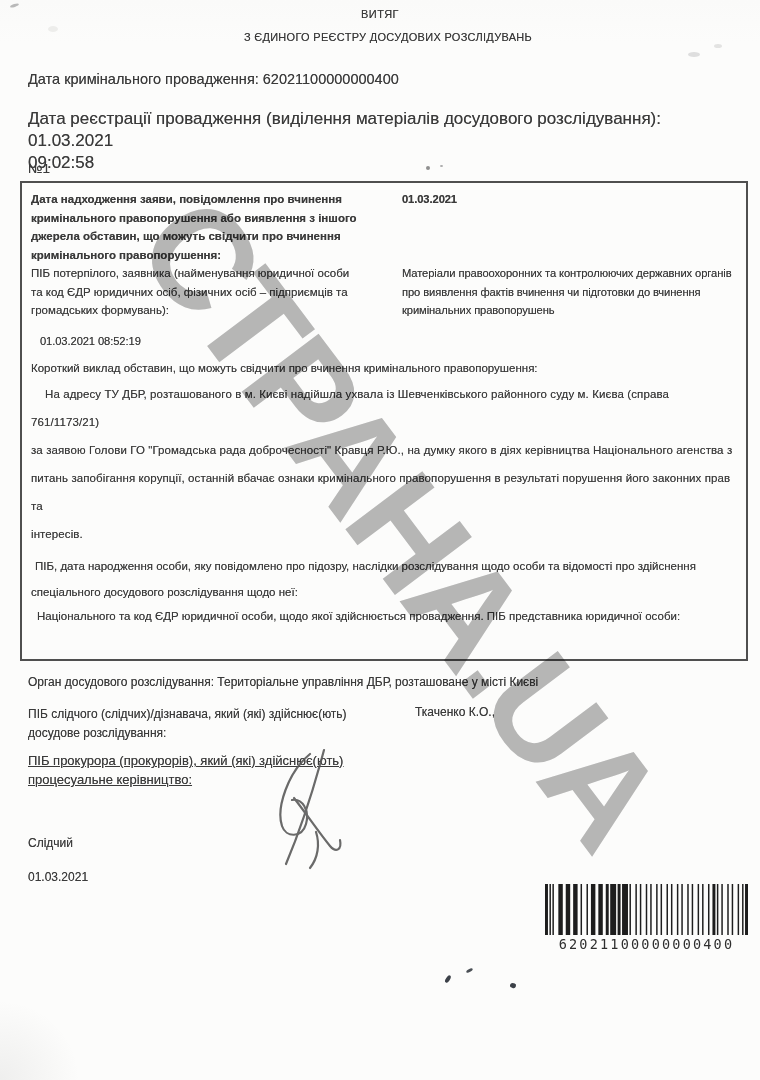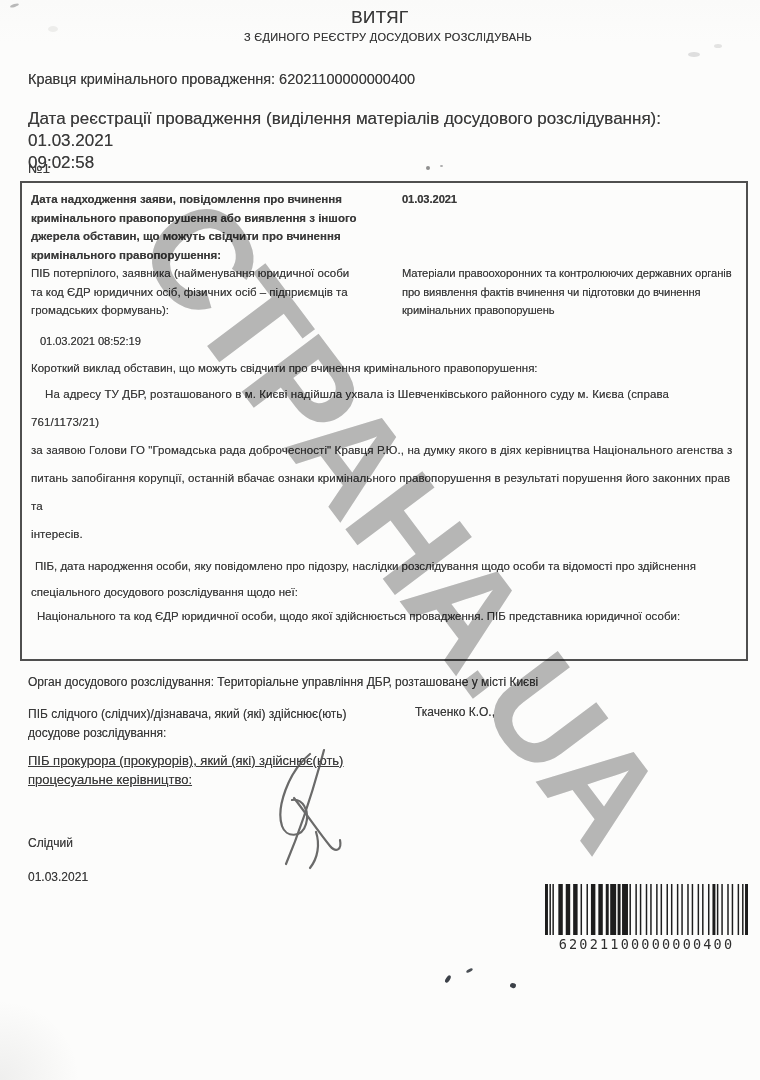--- a/index.html
+++ b/index.html
@@ -15,21 +15,21 @@
     position: absolute; inset: 0;
     background:
       radial-gradient(circle at 0% 100%, rgba(120,120,120,0.10), rgba(0,0,0,0) 6%),
       linear-gradient(180deg, #fafaf9 0%, #fcfcfb 4%, #fcfcfb 100%);
   }
   .txt { text-shadow: 0 0 0.5px rgba(80,80,80,0.75); }
   .ml { white-space: pre-line; }
 
   
   .title-line1 { position: absolute; top: 8px; left: 0; width: 100%; text-align: center;
-    font-size: 17px; letter-spacing: 0.5px; color: #383838; }
+    font-size: 11px; letter-spacing: 0.5px; color: #383838; }
   .title-line2 { position: absolute; top: 31px; left: 8px; width: 100%; text-align: center;
     font-size: 11px; letter-spacing: 0.3px; color: #383838; }
   .case-number { position: absolute; top: 71px; left: 28px; font-size: 14.5px; }
   .reg-date { position: absolute; top: 108px; left: 28px; width: 700px;
     font-size: 17px; line-height: 22px; }
   .record-no { position: absolute; top: 161px; left: 28px; font-size: 13.5px; }
 
   
   .doc-table {
     position: absolute; top: 181px; left: 20px; width: 728px; height: 480px;
@@ -93,21 +93,21 @@
   .sp-h { top: 4px; left: 10px; width: 9px; height: 3px; background: #b9b9b9; transform: rotate(-18deg); border-radius: 50%; }
   .sp-i { top: 26px; left: 48px; width: 10px; height: 6px; background: #ededeb; border-radius: 50%; }
 </style>
 </head>
 <body>
 
 <div class="page">
 
   <div class="title-line1 txt">ВИТЯГ</div>
   <div class="title-line2 txt">З ЄДИНОГО РЕЄСТРУ ДОСУДОВИХ РОЗСЛІДУВАНЬ</div>
-  <div class="case-number txt">Кравця кримінального провадження: 62021100000000400</div>
+  <div class="case-number txt">Дата кримінального провадження: 62021100000000400</div>
   <div class="reg-date txt ml">Дата реєстрації провадження (виділення матеріалів досудового розслідування): 01.03.2021
 09:02:58</div>
   <div class="record-no txt">№1</div>
 
   <div class="doc-table txt">
     <div class="trow r1">
       <div class="tlabel">Дата надходження заяви, повідомлення про вчинення
 кримінального правопорушення або виявлення з іншого
 джерела обставин, що можуть свідчити про вчинення
 кримінального правопорушення:</div>

